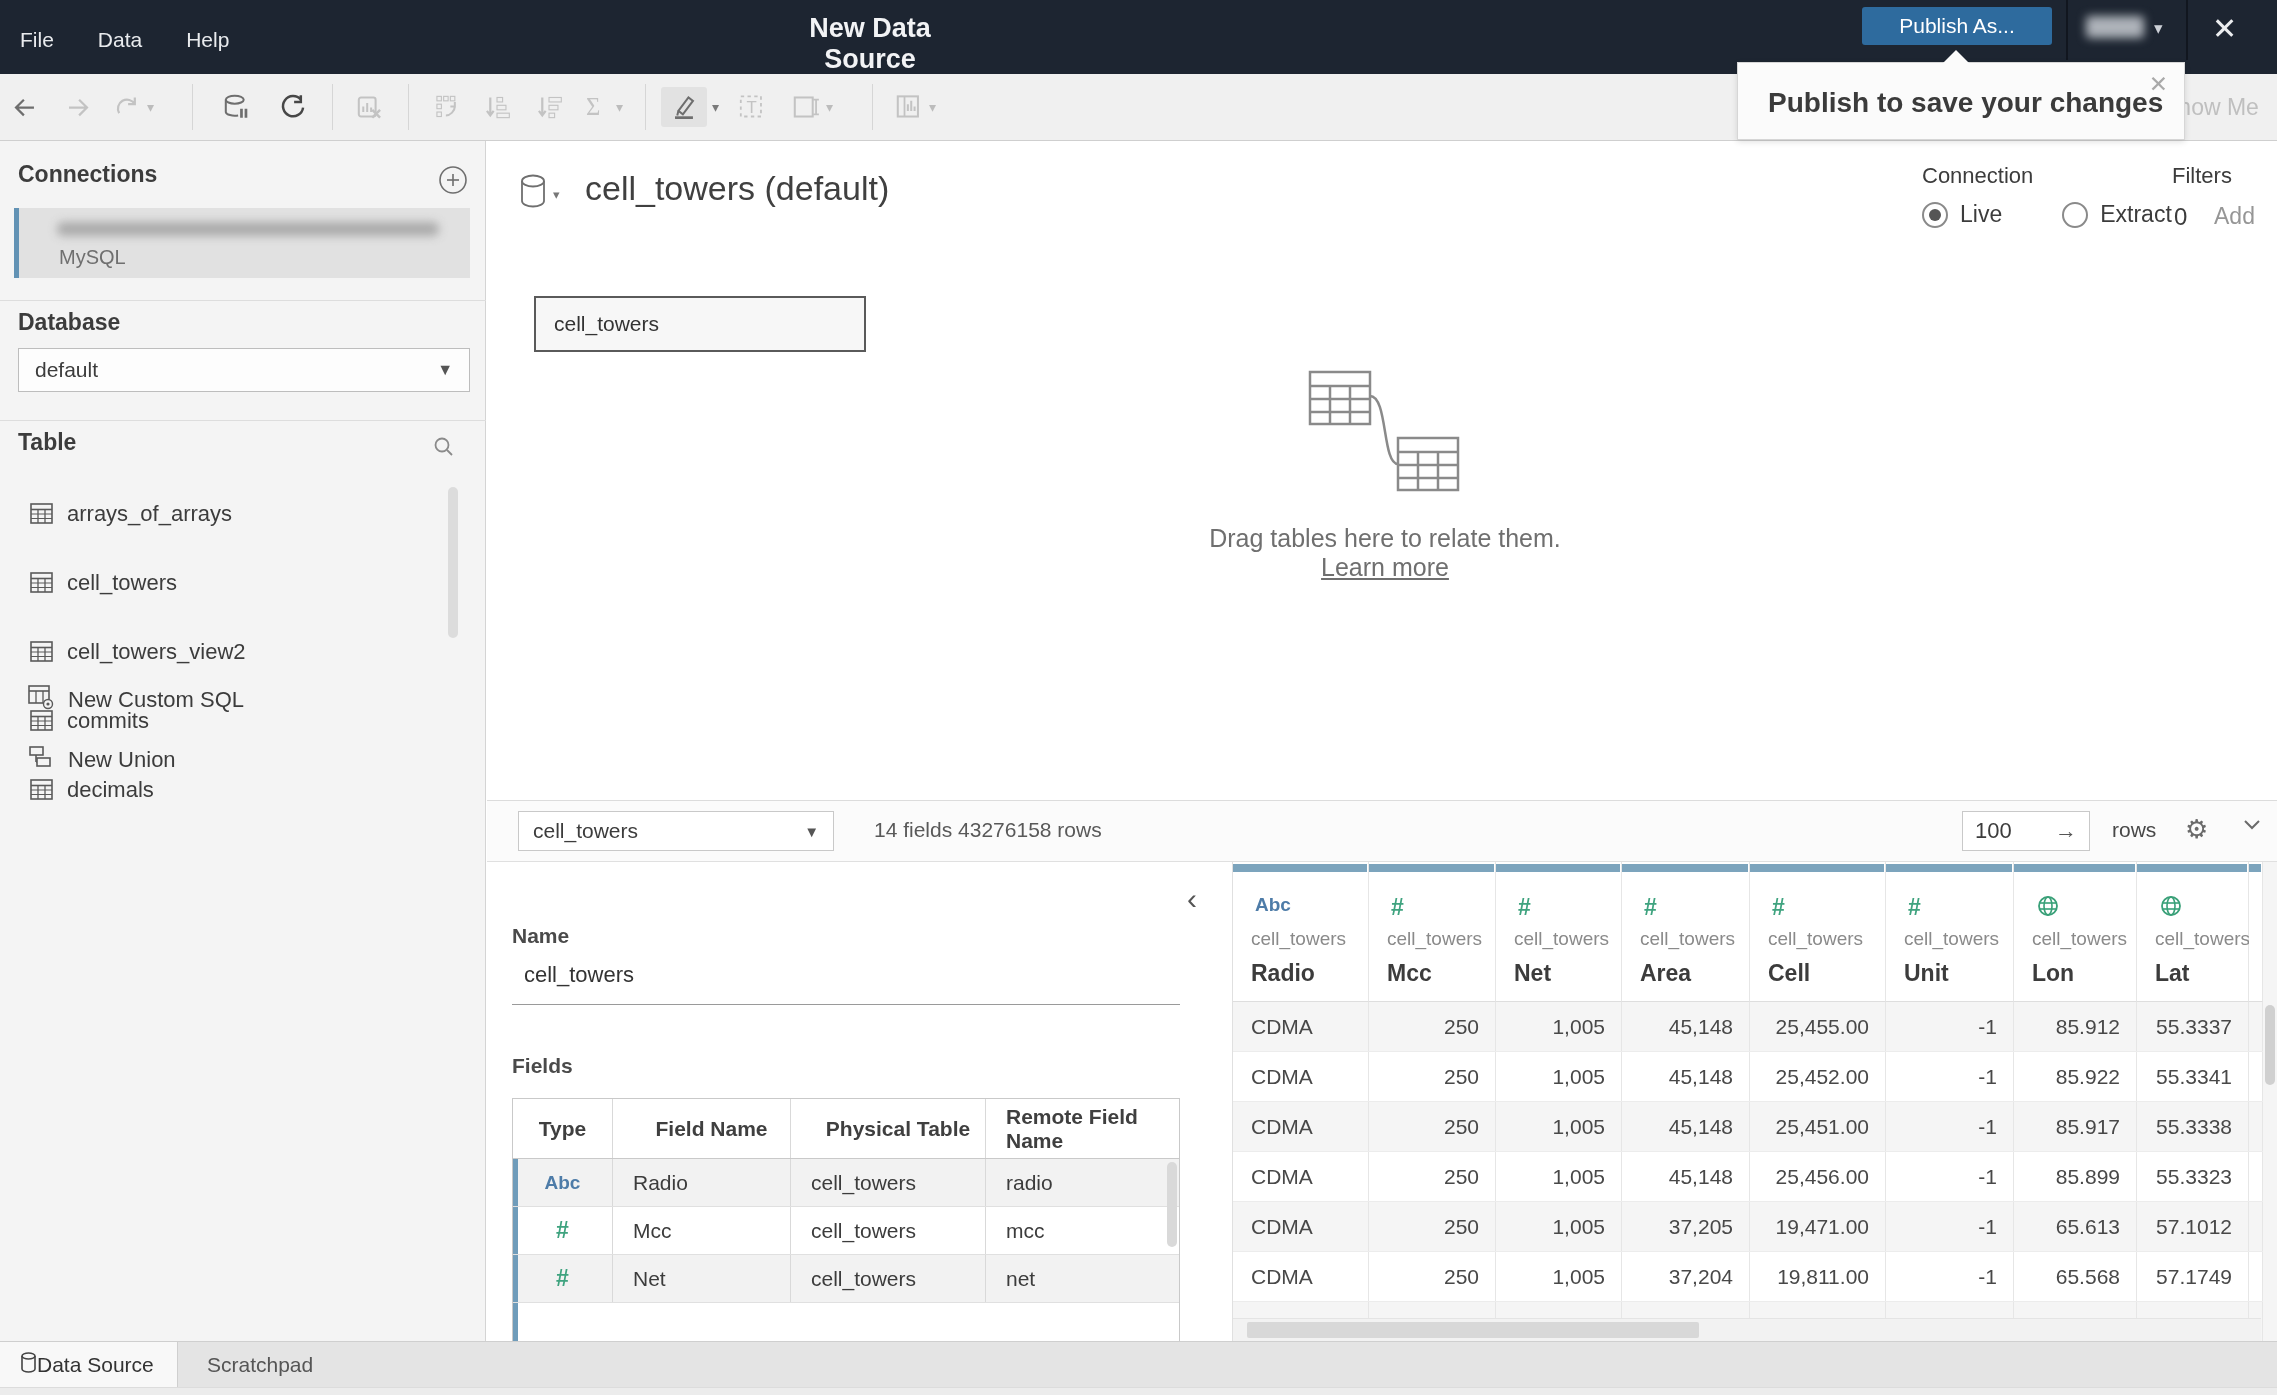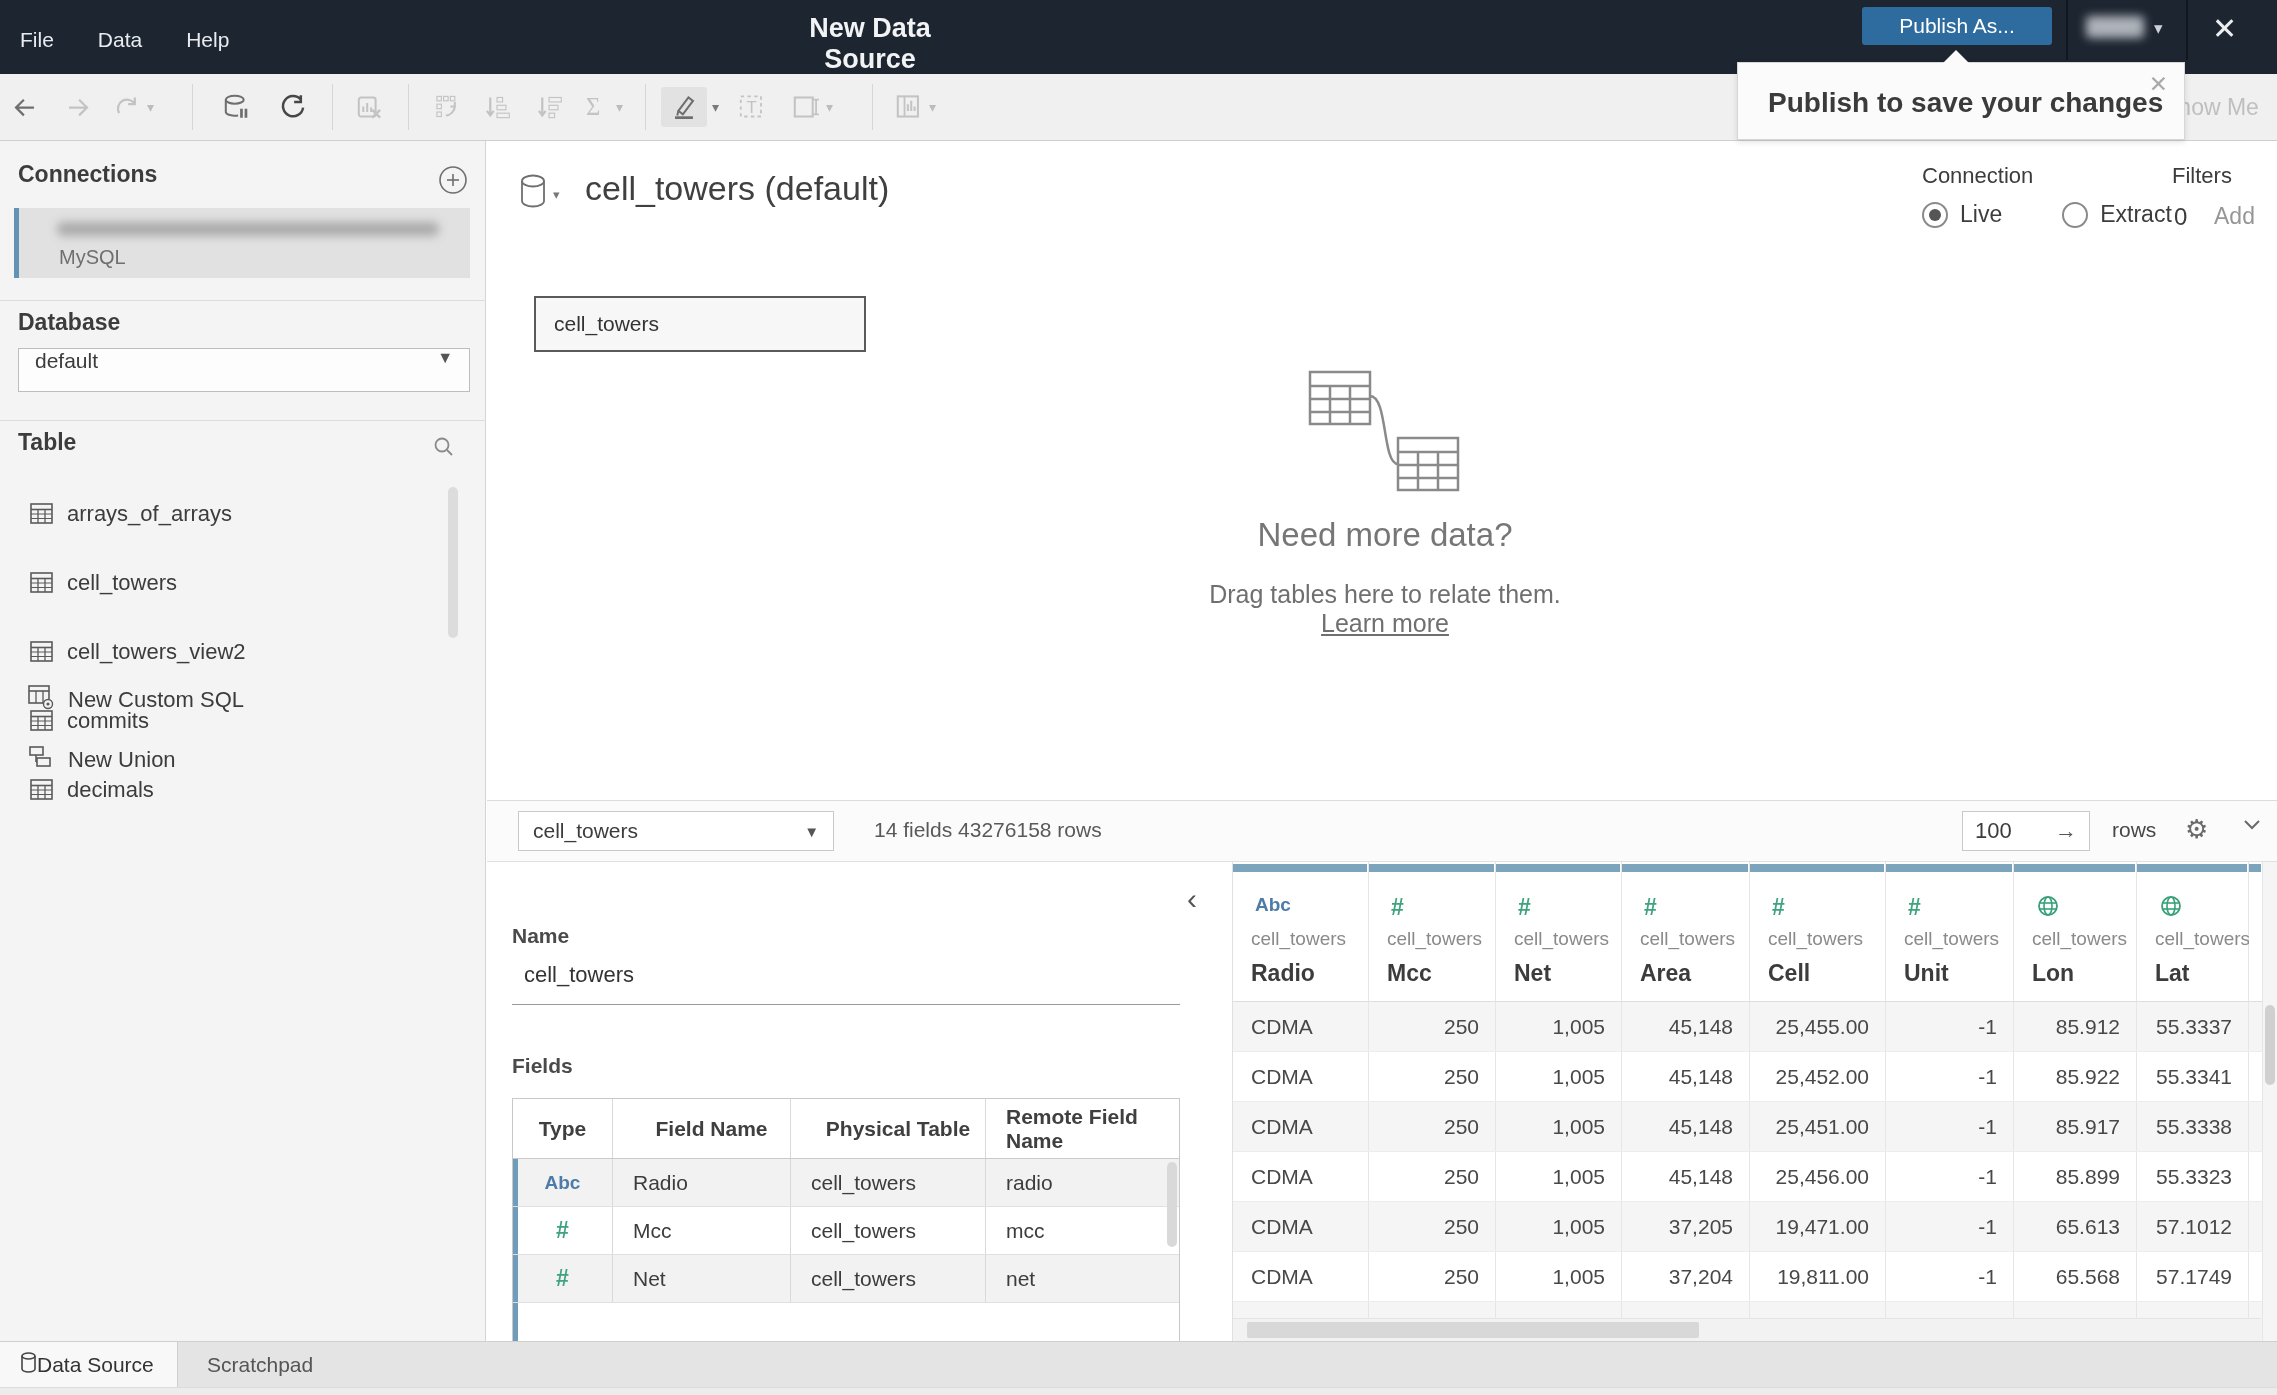--- a/index.html
+++ b/index.html
@@ -48,21 +48,21 @@
   .sb-h { position:absolute; left:18px; font-size:23px; font-weight:700; color:#3c3c3c; }
   .sb-plus { position:absolute; left:438px; top:24px; color:#6f6f6f; }
   .conn-item { position:absolute; left:14px; top:67px; width:456px; height:70px;
     background:#e1e1e1; border-left:5px solid #6292b4; }
   .conn-redacted { position:absolute; left:38px; top:14px; width:382px; height:14px;
     background:#9d9d9d; border-radius:6px; filter:blur(5px); opacity:.8; }
   .conn-sub { position:absolute; left:40px; top:38px; font-size:20px; color:#6f6f6f; }
   .sb-div { position:absolute; left:0; width:486px; height:1px; background:#ddd; }
   .sb-select { position:absolute; left:18px; top:207px; width:452px; height:44px;
     background:#fdfdfd; border:1px solid #bdbdbd; font-size:21px; color:#3c3c3c;
-    display:flex; align-items:flex-start; padding:0 16px; }
+    display:flex; align-items:center; padding:0 16px; }
   .sb-select .sel-caret { margin-left:auto; color:#555; font-size:16px; }
   .sb-search { position:absolute; left:432px; top:294px; color:#8a8a8a; }
   .tbl-list { position:absolute; left:0; top:323px; width:486px; }
   .tbl-item { display:flex; align-items:center; height:38px; padding-left:30px; gap:13px;
     font-size:22px; color:#3c3c3c;margin-top:31px; }
   .tbl-item svg { flex:0 0 auto; }
   .sb-scroll { position:absolute; left:448px; top:346px; width:10px; height:151px;
     background:#dcdcdc; border-radius:5px; }
   .sb-action { position:absolute; left:0; width:486px; height:40px; display:flex;
     align-items:center; padding-left:28px; gap:14px; font-size:22px; color:#3c3c3c; }
@@ -462,21 +462,20 @@
             <rect x="128" y="72" width="60" height="52"></rect>
               <line x1="128" y1="86" x2="188" y2="86"></line>
             <line x1="148" y1="86" x2="148" y2="124"></line>
               <line x1="168" y1="86" x2="168" y2="124"></line>
             <line x1="128" y1="99" x2="188" y2="99"></line>
               <line x1="128" y1="112" x2="188" y2="112"></line>
             <path d="M100 30 C118 30 112 98 128 98" fill="none"></path>
           </g>
         </svg>
       </span>
-      <div class="empty-title">Need more data?</div>
       <div class="empty-sub">
         <span>Drag tables here to relate them.</span>
         <a href="#">Learn more</a>
       </div>
     </div>
   </div>
 
   <div class="gridbar">
     <div class="gb-select">
       <span>cell_towers</span>

